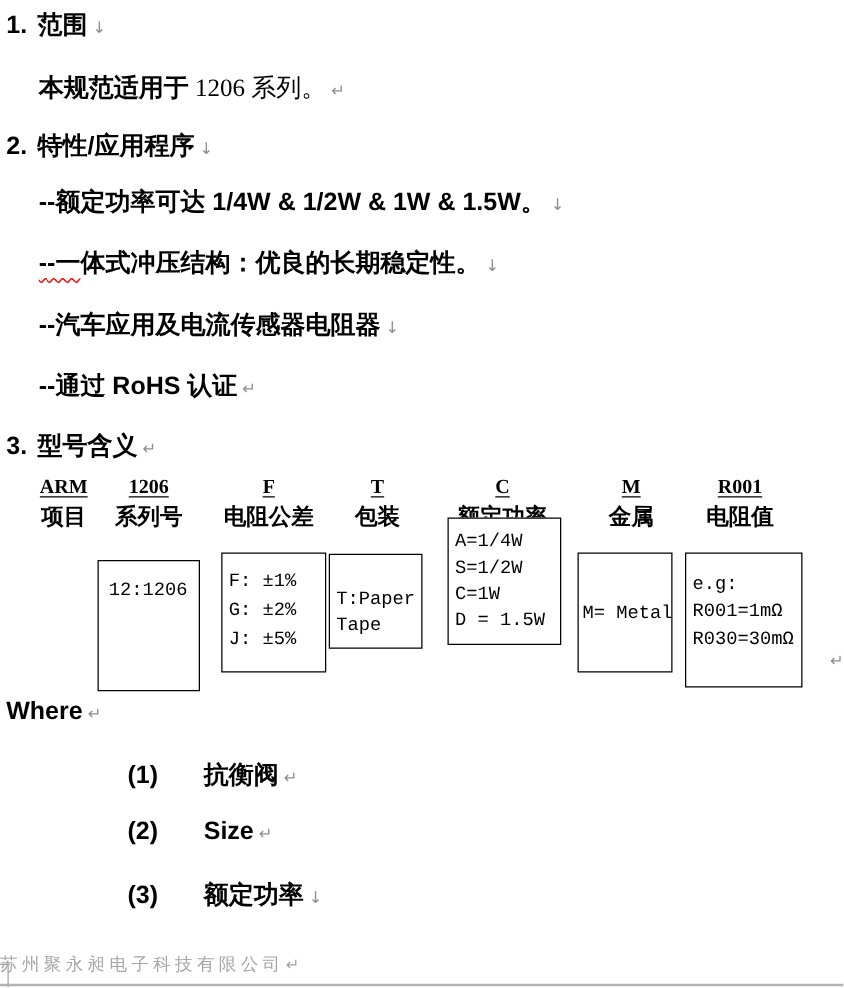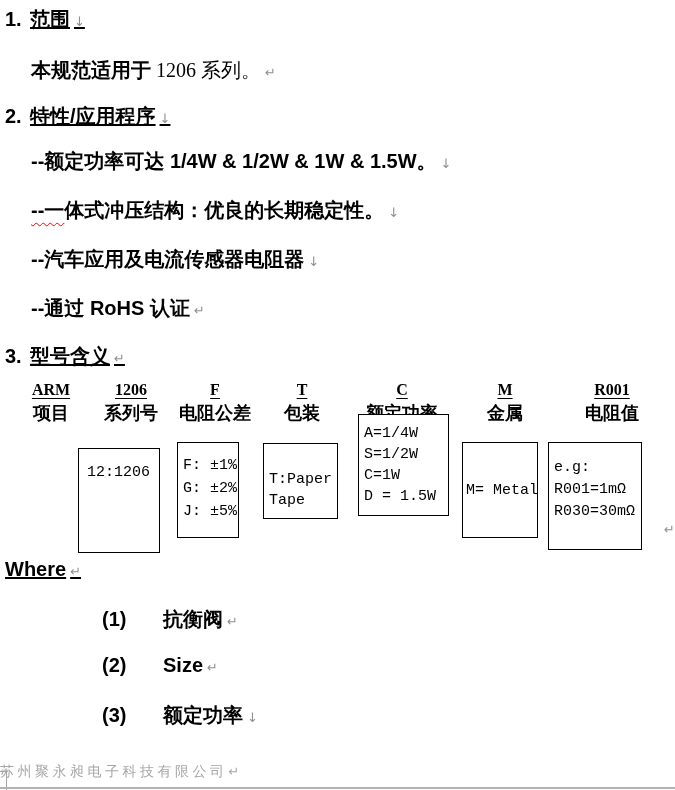--- a/index.html
+++ b/index.html
@@ -1,21 +1,21 @@
 <!DOCTYPE html>
 <html><head>
 <meta charset="utf-8">
 <style>
   html,body{margin:0;padding:0;background:#fff;}
   .page{
     position:relative;width:675px;height:790px;background:#ffffff;
     font-family:"Liberation Sans",sans-serif;color:#000;overflow:hidden;
   }
   
-  .h{position:absolute;left:5px;font-weight:bold;font-size:20px;white-space:nowrap;text-decoration:underline;}
+  .h{position:absolute;left:5px;font-weight:bold;font-size:20px;white-space:nowrap;}
   .h .num{display:inline-block;width:25px;}
   
   .para{position:absolute;left:31px;font-weight:bold;font-size:20px;white-space:nowrap;}
   .serif-run{font-family:"Liberation Serif",serif;font-weight:normal;margin-top:30px;}
   .wavy{text-decoration:underline wavy #ff0000 1px;text-underline-offset:5px;}
   
   .mark{font-family:"DejaVu Sans",sans-serif;font-weight:normal;color:#8f8f8f;
         font-size:13px;margin-left:4px;}
   
   .thcol{position:absolute;top:381px;width:110px;text-align:center;}
@@ -58,49 +58,49 @@
   <div class="para" style="top:295px"><span>--通过 RoHS 认证</span><span class="mark">↵</span></div>
 
   <div class="para" style="top:246px"><span>--汽车应用及电流传感器电阻器</span><span class="mark">↓</span></div>
 
   <div class="h" style="top:343px"><span class="num">3.</span><span>型号含义</span><span class="mark">↵</span></div>
 
   <div class="thcol" style="left:-4px">
       <div class="code">ARM</div>
       <div class="lbl">项目</div>
     </div>
-  <div class="thcol" style="left:76px">
+  <div class="thcol" style="left:64px">
       <div class="code">1206</div>
       <div class="lbl">系列号</div>
     </div>
   <div class="thcol" style="left:160px">
       <div class="code">F</div>
       <div class="lbl">电阻公差</div>
     </div>
   <div class="thcol" style="left:247px">
       <div class="code">T</div>
       <div class="lbl">包装</div>
     </div>
   <div class="thcol" style="left:347px">
       <div class="code">C</div>
       <div class="lbl">额定功率</div>
     </div>
   <div class="thcol" style="left:450px">
       <div class="code">M</div>
       <div class="lbl">金属</div>
     </div>
-  <div class="thcol" style="left:557px">
+  <div class="thcol" style="left:537px">
       <div class="code">R001</div>
       <div class="lbl">电阻值</div>
     </div>
 
   <div class="mbox" style="left:78px;top:448px;width:82px;height:105px;padding:13px 0 0 8px">
     <div>12:1206</div>
   </div>
-  <div class="mbox" style="left:177px;top:442px;width:62px;height:96px;padding:11px 0 0 5px;line-height:23px">
+  <div class="mbox" style="left:177px;top:442px;width:84px;height:96px;padding:11px 0 0 5px;line-height:23px">
     <div>F: ±1%</div>
     <div>G: ±2%</div>
     <div>J: ±5%</div>
   </div>
   <div class="mbox" style="left:263px;top:443px;width:75px;height:76px;padding:25px 0 0 5px">
     <div>T:Paper</div>
     <div>Tape</div>
   </div>
   <div class="mbox" style="left:358px;top:414px;width:91px;height:102px;padding:8px 0 0 5px">
     <div>A=1/4W</div>

